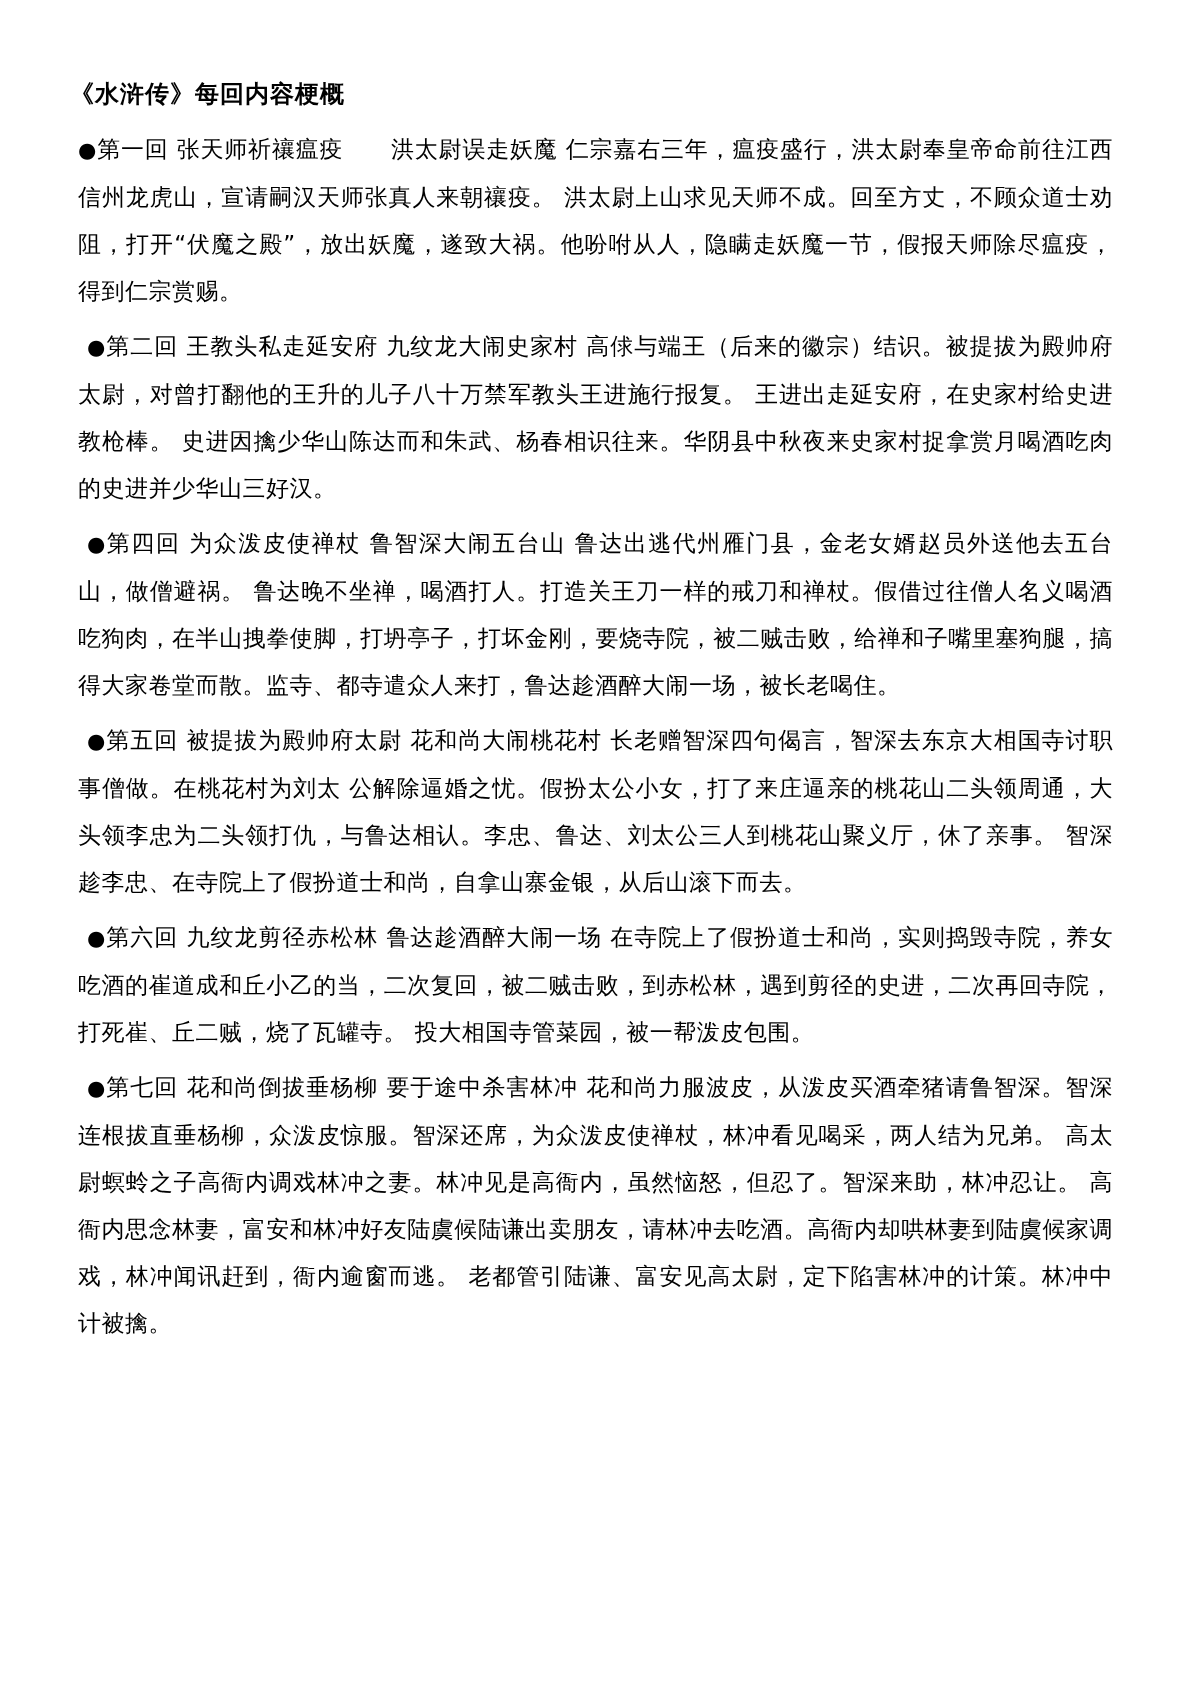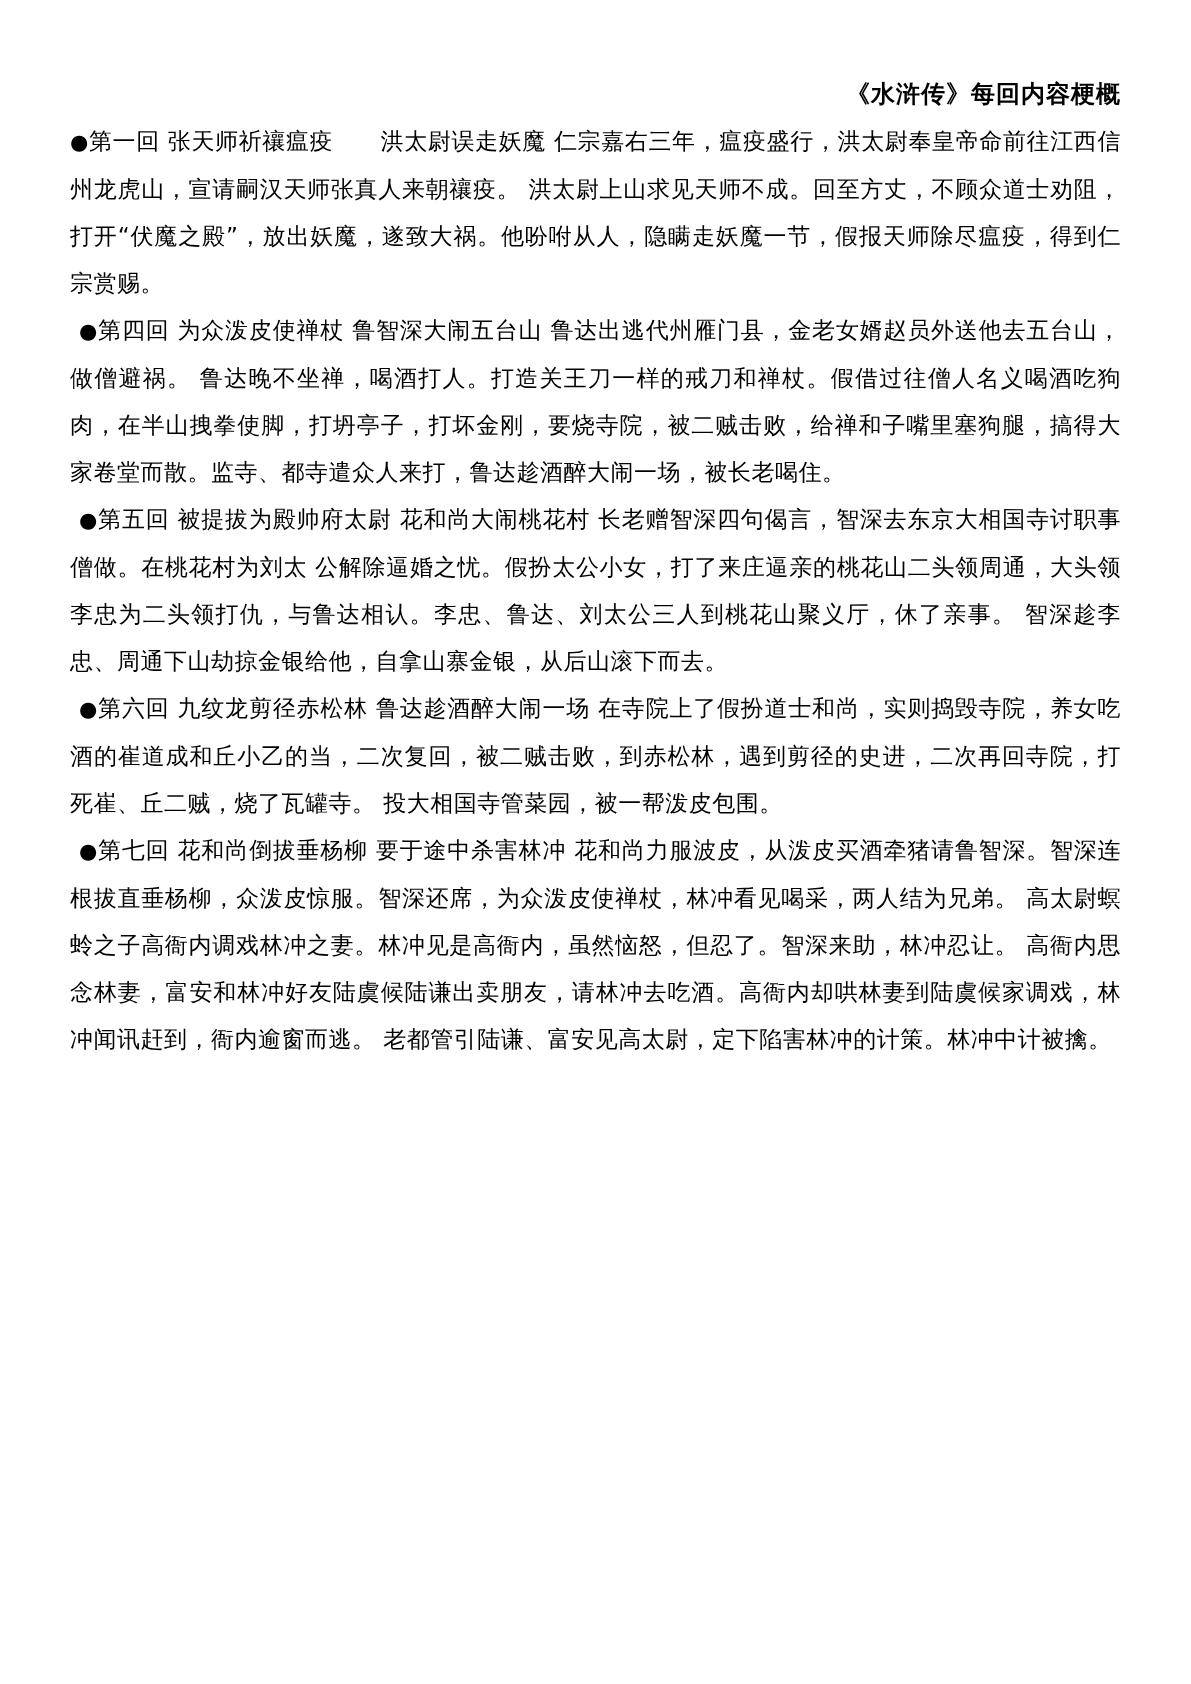--- a/index.html
+++ b/index.html
@@ -16,31 +16,31 @@
   }
   .page {
     box-sizing: border-box;
     width: 1191px;
     height: 1684px;
     padding: 70px 70px 0 70px;
   }
   .doc-title {
     font-size: 24px;
     font-weight: bold;
-    text-align: right;
+    text-align: left;
     margin: 0;
     line-height: 48px;
     letter-spacing: 1px;
   }
   .para {
     font-size: 23px;
     line-height: 47px;
     text-align: justify;
     text-justify: inter-ideograph;
-    margin: 0;
+    margin: 8px;
     letter-spacing: 0.5px;
     word-break: break-all;
   }
   .para.indent {
     text-indent: 9px;
   }
   .bullet {
     font-size: 21px;
   }
   .chapter-heading, .chapter-body {
@@ -49,24 +49,25 @@
 </style>
 </head>
 <body>
 
 <div class="page">
 
   <h1 class="doc-title">《水浒传》每回内容梗概</h1>
 
   <p class="para"><span class="bullet">●</span><span class="chapter-heading">第一回 张天师祈禳瘟疫　　洪太尉误走妖魔</span><span class="chapter-body"> 仁宗嘉右三年，瘟疫盛行，洪太尉奉皇帝命前往江西信州龙虎山，宣请嗣汉天师张真人来朝禳疫。 洪太尉上山求见天师不成。回至方丈，不顾众道士劝阻，打开“伏魔之殿”，放出妖魔，遂致大祸。他吩咐从人，隐瞒走妖魔一节，假报天师除尽瘟疫，得到仁宗赏赐。</span></p>
 
+  <p class="para indent"><span class="bullet">●</span><span class="chapter-heading">第二回 王教头私走延安府 九纹龙大闹史家村</span><span class="chapter-body"> 高俅与端王（后来的徽宗）结识。被提拔为殿帅府太尉，对曾打翻他的王升的儿子八十万禁军教头王进施行报复。 王进出走延安府，在史家村给史进教枪棒。 史进因擒少华山陈达而和朱武、杨春相识往来。华阴县中秋夜来史家村捉拿赏月喝酒吃肉的史进并少华山三好汉。</span></p>
 
 
   <p class="para indent"><span class="bullet">●</span><span class="chapter-heading">第四回 为众泼皮使禅杖 鲁智深大闹五台山</span><span class="chapter-body"> 鲁达出逃代州雁门县，金老女婿赵员外送他去五台山，做僧避祸。 鲁达晚不坐禅，喝酒打人。打造关王刀一样的戒刀和禅杖。假借过往僧人名义喝酒吃狗肉，在半山拽拳使脚，打坍亭子，打坏金刚，要烧寺院，被二贼击败，给禅和子嘴里塞狗腿，搞得大家卷堂而散。监寺、都寺遣众人来打，鲁达趁酒醉大闹一场，被长老喝住。</span></p>
 
-  <p class="para indent"><span class="bullet">●</span><span class="chapter-heading">第五回 被提拔为殿帅府太尉 花和尚大闹桃花村</span><span class="chapter-body"> 长老赠智深四句偈言，智深去东京大相国寺讨职事僧做。在桃花村为刘太 公解除逼婚之忧。假扮太公小女，打了来庄逼亲的桃花山二头领周通，大头领李忠为二头领打仇，与鲁达相认。李忠、鲁达、刘太公三人到桃花山聚义厅，休了亲事。 智深趁李忠、周通下山劫掠金银给他，自拿山寨金银，从后山滚下而去。</span></p>
+  <p class="para indent"><span class="bullet">●</span><span class="chapter-heading">第五回 被提拔为殿帅府太尉 花和尚大闹桃花村</span><span class="chapter-body"> 长老赠智深四句偈言，智深去东京大相国寺讨职事僧做。在桃花村为刘太 公解除逼婚之忧。假扮太公小女，打了来庄逼亲的桃花山二头领周通，大头领李忠为二头领打仇，与鲁达相认。李忠、鲁达、刘太公三人到桃花山聚义厅，休了亲事。 智深趁李忠、在寺院上了假扮道士和尚，自拿山寨金银，从后山滚下而去。</span></p>
 
   <p class="para indent"><span class="bullet">●</span><span class="chapter-heading">第六回 九纹龙剪径赤松林 鲁达趁酒醉大闹一场</span><span class="chapter-body"> 在寺院上了假扮道士和尚，实则捣毁寺院，养女吃酒的崔道成和丘小乙的当，二次复回，被二贼击败，到赤松林，遇到剪径的史进，二次再回寺院，打死崔、丘二贼，烧了瓦罐寺。 投大相国寺管菜园，被一帮泼皮包围。</span></p>
 
   <p class="para indent"><span class="bullet">●</span><span class="chapter-heading">第七回 花和尚倒拔垂杨柳 要于途中杀害林冲</span><span class="chapter-body"> 花和尚力服波皮，从泼皮买酒牵猪请鲁智深。智深连根拔直垂杨柳，众泼皮惊服。智深还席，为众泼皮使禅杖，林冲看见喝采，两人结为兄弟。 高太尉螟蛉之子高衙内调戏林冲之妻。林冲见是高衙内，虽然恼怒，但忍了。智深来助，林冲忍让。 高衙内思念林妻，富安和林冲好友陆虞候陆谦出卖朋友，请林冲去吃酒。高衙内却哄林妻到陆虞候家调戏，林冲闻讯赶到，衙内逾窗而逃。 老都管引陆谦、富安见高太尉，定下陷害林冲的计策。林冲中计被擒。</span></p>
 
 
 </div>
 
 </body></html>

